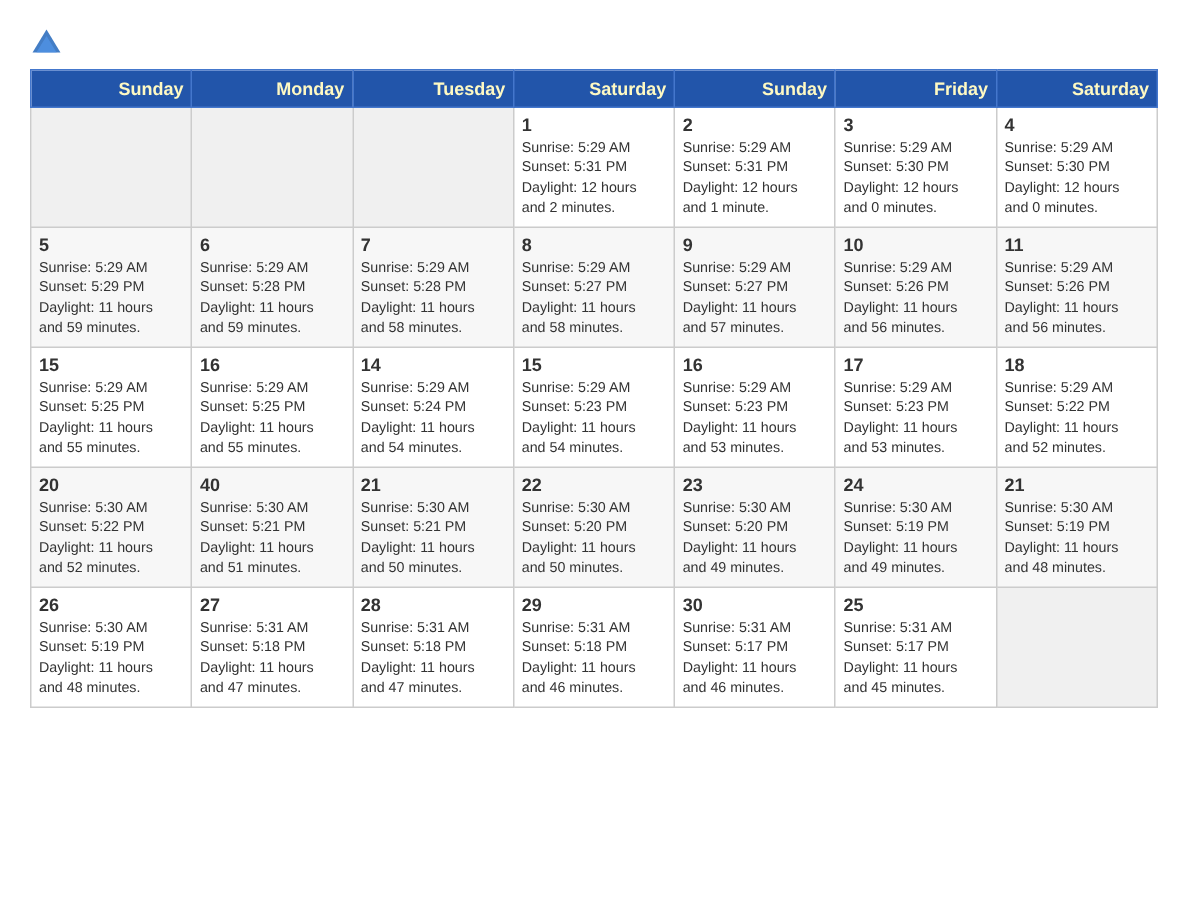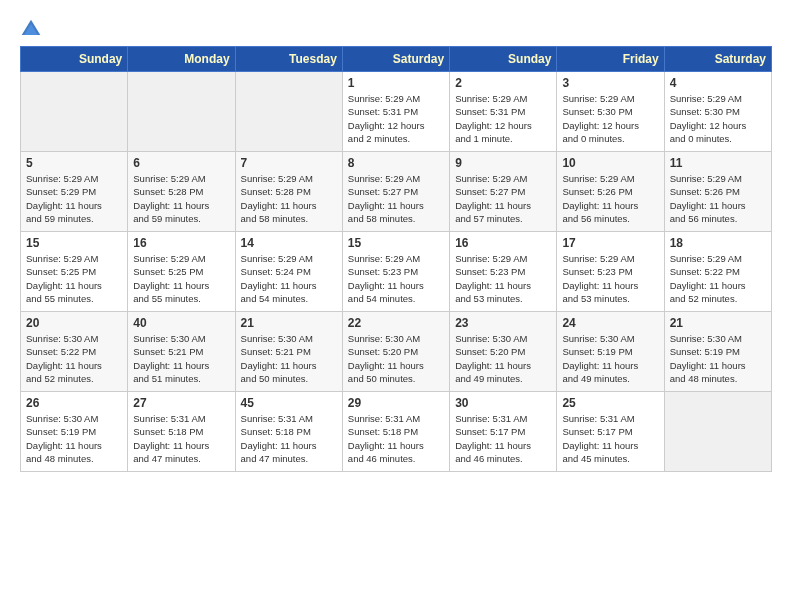--- a/index.html
+++ b/index.html
@@ -252,21 +252,21 @@
         <tr>
           <td>
             <span class="day-number">26</span>
             <div class="day-info">Sunrise: 5:30 AM<br>Sunset: 5:19 PM<br>Daylight: 11 hours<br>and 48 minutes.</div>
           </td>
           <td>
             <span class="day-number">27</span>
             <div class="day-info">Sunrise: 5:31 AM<br>Sunset: 5:18 PM<br>Daylight: 11 hours<br>and 47 minutes.</div>
           </td>
           <td>
-            <span class="day-number">45</span>
+            <span class="day-number">28</span>
             <div class="day-info">Sunrise: 5:31 AM<br>Sunset: 5:18 PM<br>Daylight: 11 hours<br>and 47 minutes.</div>
           </td>
           <td>
             <span class="day-number">29</span>
             <div class="day-info">Sunrise: 5:31 AM<br>Sunset: 5:18 PM<br>Daylight: 11 hours<br>and 46 minutes.</div>
           </td>
           <td>
             <span class="day-number">30</span>
             <div class="day-info">Sunrise: 5:31 AM<br>Sunset: 5:17 PM<br>Daylight: 11 hours<br>and 46 minutes.</div>
           </td>

